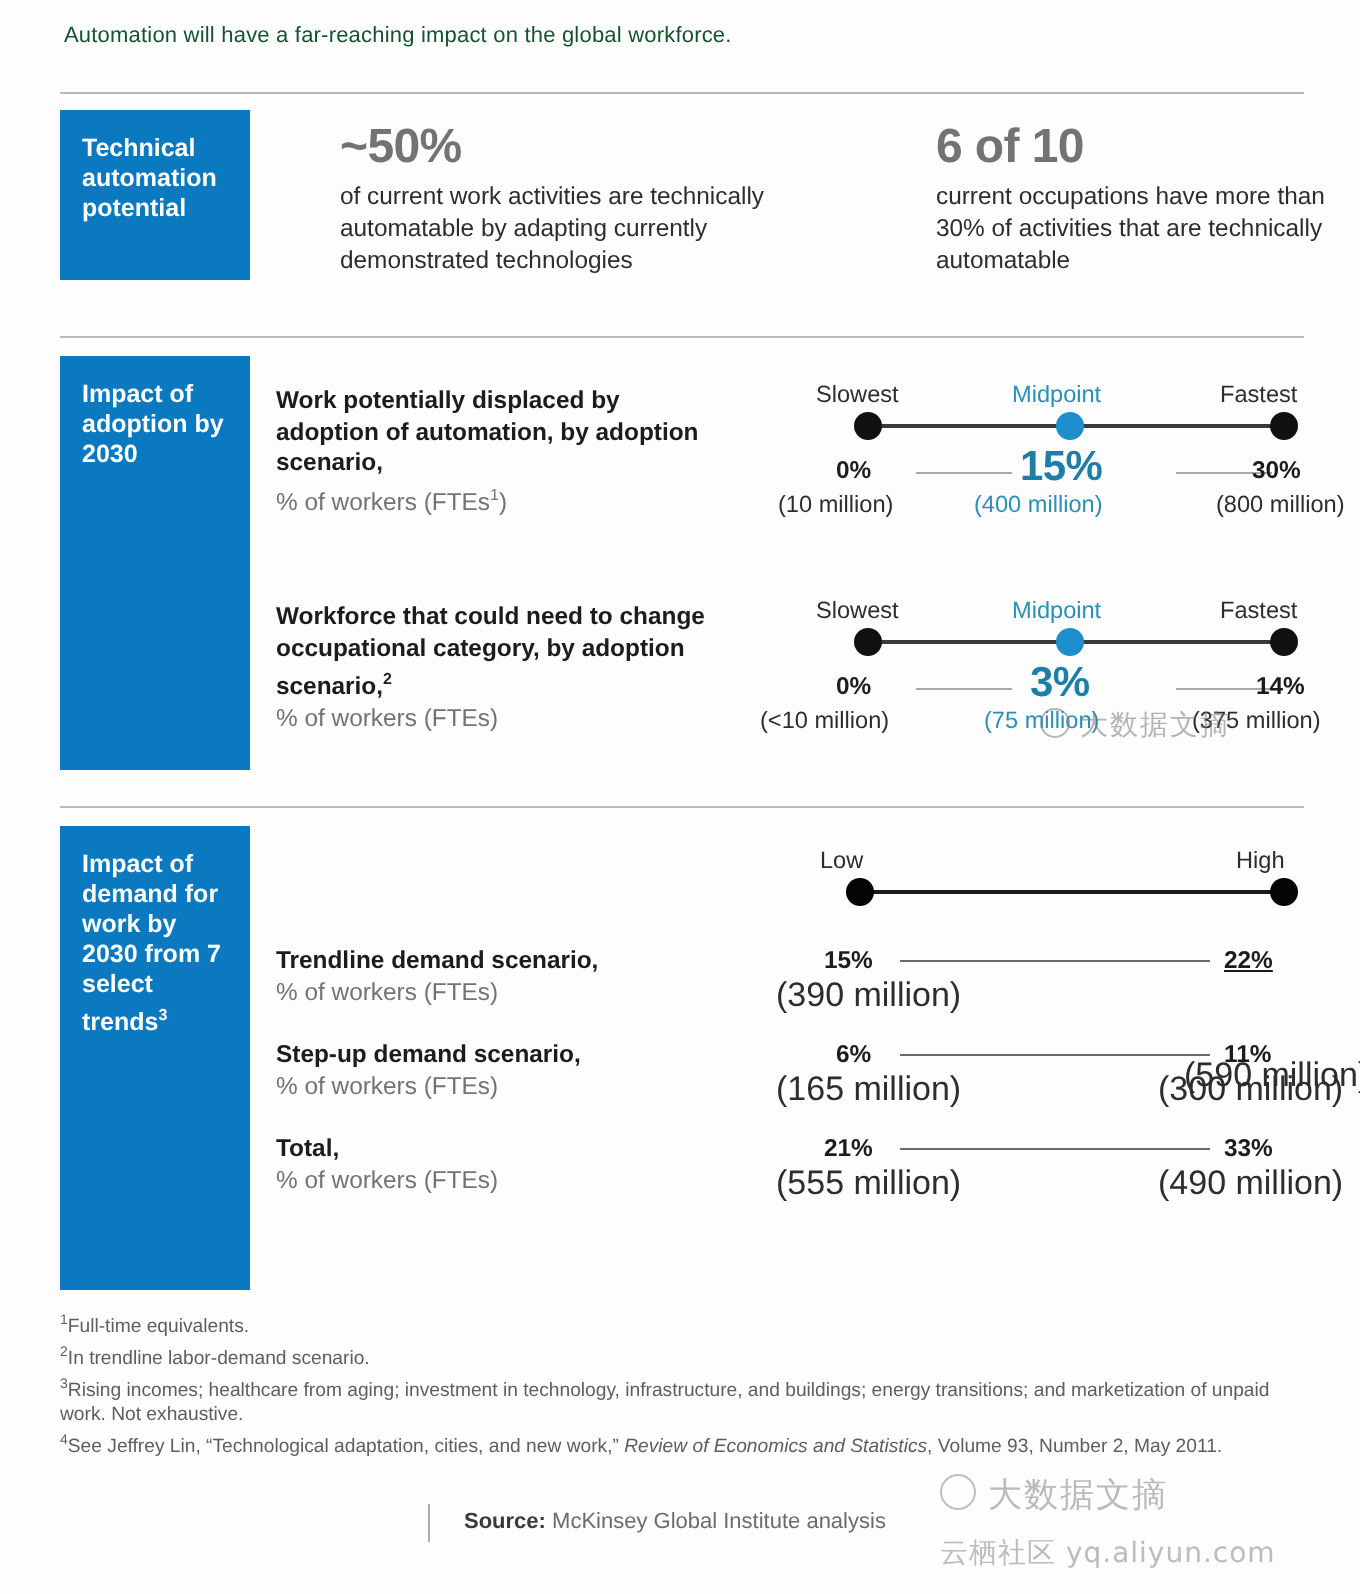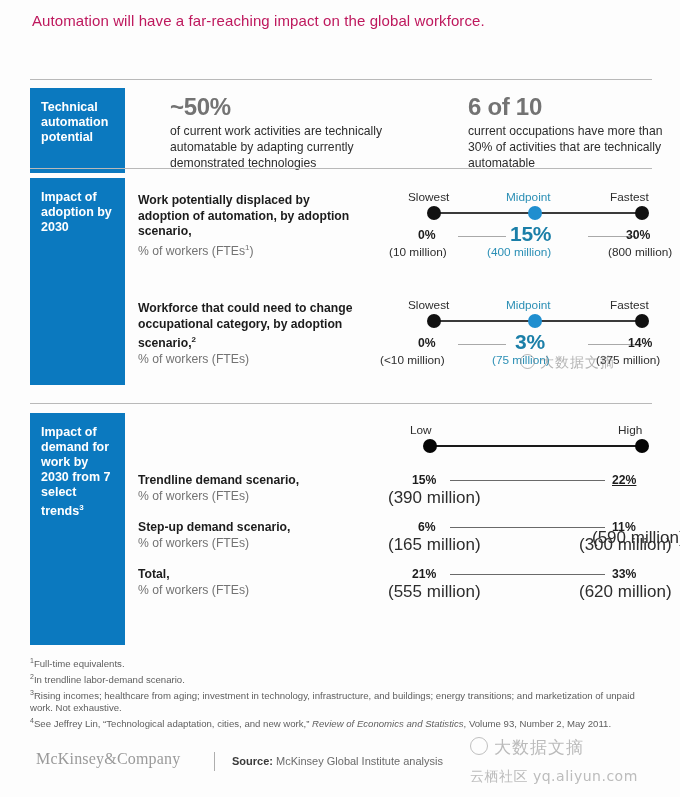--- a/index.html
+++ b/index.html
@@ -21,22 +21,22 @@
     inset: 0;
     background: #fdfdfd;
   }
 
   
   .headline {
     position: absolute;
     left: 32px;
     top: 12px;
     width: 620px;
-    font-size: 15px;
-    color: #be185d;
+    font-size: 11px;
+    color: #14532d;
     letter-spacing: .1px;
     font-weight: 400;
   }
 
   
   .section {
     position: absolute;
     left: 30px;
     width: 622px;
   }
@@ -56,21 +56,21 @@
     font-weight: bold;
     font-size: 12.5px;
     line-height: 15px;
     box-sizing: border-box;
     padding: 12px 11px 0 11px;
     width: 95px;
   }
   .blue-panel sup { font-size: 8px; font-weight: bold; }
 
   
-  #sec1 { top: 79px; height: 100px; }
+  #sec1 { top: 46px; height: 100px; }
   #sec1 .blue-panel { top: 9px; height: 85px; }
   .stat-col { position: absolute; top: 0; }
   .big-num {
     font-size: 24px;
     font-weight: bold;
     color: #737373;
     letter-spacing: -.3px;
     margin: 0 0 3px 0;
     line-height: 27px;
   }
@@ -442,34 +442,33 @@
 
     <div class="row-label" style="top:164px; width:200px;">
       <span>Total,</span><br>
       <span class="sub">% of workers (FTEs)</span>
     </div>
     <div class="drow" style="top:164px;">
       <div class="val" style="left:382px;">21%</div>
       <div class="hair" style="left:420px; width:155px;"></div>
       <div class="val" style="left:582px;">33%</div>
       <div class="sub" style="left:358px;">(555 million)</div>
-      <div class="sub" style="left:549px;">(620 million)</div>
+      <div class="sub" style="left:549px;">(490 million)</div>
     </div>
 
   </div>
 
   <div class="notes">
     <p><sup>1</sup><span>Full-time equivalents.</span></p>
     <p><sup>2</sup><span>In trendline labor-demand scenario.</span></p>
     <p><sup>3</sup><span>Rising incomes; healthcare from aging; investment in technology, infrastructure, and buildings; energy transitions; and marketization of unpaid work. Not exhaustive.</span></p>
     <p><sup>4</sup><span>See Jeffrey Lin, “Technological adaptation, cities, and new work,” </span><i>Review of Economics and Statistics</i><span>, Volume 93, Number 2, May 2011.</span></p>
   </div>
 
   <div class="footer">
-    <div class="mck">McKinsey&amp;Company</div>
     <div class="divider"></div>
     <div class="source">
       <b>Source:</b>
       <span>McKinsey Global Institute analysis</span>
     </div>
   </div>
 
   <div class="wm" id="wm-mid">
     <span class="ring"></span><span>大数据文摘</span>
   </div>

